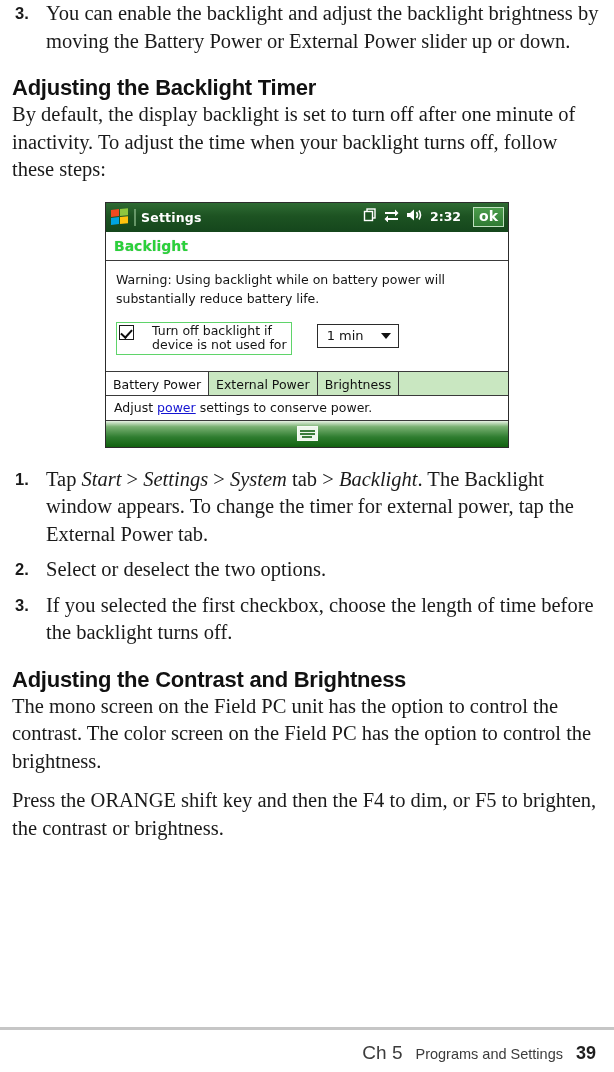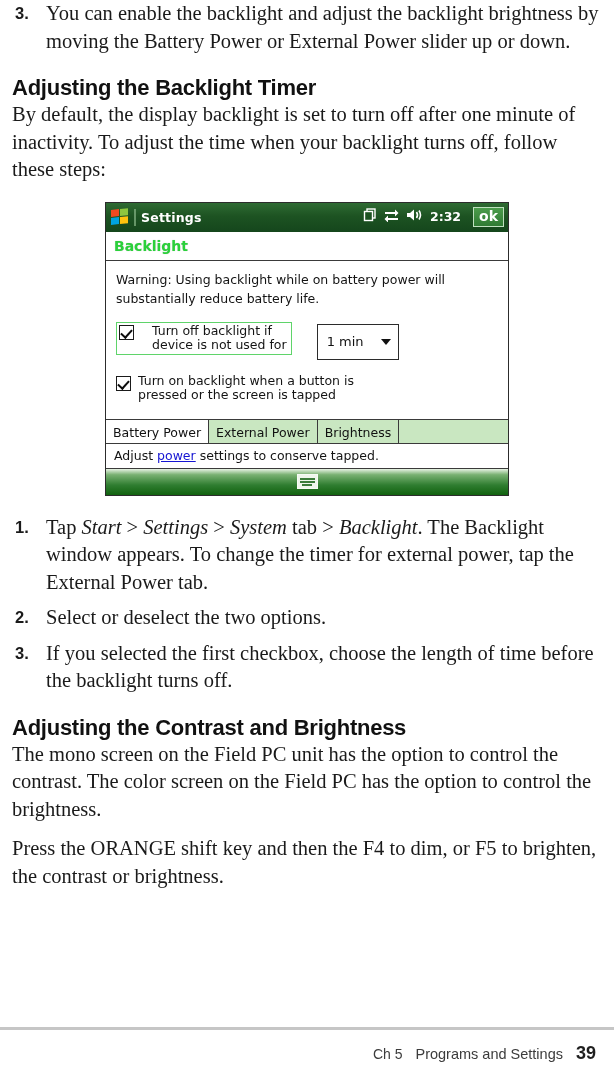--- a/index.html
+++ b/index.html
@@ -187,21 +187,21 @@
     display: flex;
     align-items: flex-start;
     gap: 18px;
   }
   .focus-ring .cbx { margin-top: 1px; }
 
   .combo {
     border: 1.5px solid #2b2b2b;
     background: #fff;
     width: 82px;
-    height: 36px;
+    height: 24px;
     display: flex;
     align-items: center;
     justify-content: space-between;
     padding: 0 7px 0 9px;
     font-size: 13px;
     color: #111;
     margin-left: 18px;
     margin-top: 2px;
     flex: 0 0 82px;
   }
@@ -287,21 +287,21 @@
   .footer {
     position: absolute;
     right: 18px;
     bottom: 8px;
     display: flex;
     align-items: baseline;
     gap: 13px;
     font-family: "Liberation Sans", sans-serif;
     color: #3c3c3c;
   }
-  .f-ch { font-size: 14px; }
+  .f-ch { font-size: 19px; }
   .f-sec { font-size: 14.5px; }
   .f-pg { font-size: 18px; font-weight: bold; color: #1f1f1f; }
 </style>
 </head>
 <body>
 
 <div class="page">
 
   <div class="numbered">
     <div class="num">3.</div>
@@ -366,40 +366,33 @@
               <span>Turn off backlight if</span><br>
               <span>device is not used for</span>
             </span>
           </div>
           <div class="combo">
             <span>1 min</span>
             <span class="caret"></span>
           </div>
         </div>
 
-        <div class="opt-row">
-          <span class="cbx"></span>
-          <span class="opt-label">
-            <span>Turn on backlight when a button is</span><br>
-            <span>pressed or the screen is tapped</span>
-          </span>
-        </div>
 
         <div class="spacer-pre-tabs"></div>
       </div>
 
       <div class="tabs">
         <div class="tab active">Battery Power</div>
         <div class="tab">External Power</div>
         <div class="tab">Brightness</div>
         <div class="tab filler"></div>
       </div>
 
       <div class="adjust-bar">
-        <span>Adjust </span><span class="link">power</span><span> settings to conserve tapped.</span>
+        <span>Adjust </span><span class="link">power</span><span> settings to conserve power.</span>
       </div>
 
       <div class="sipbar">
         <span class="sip-ico">
             <i></i>
             <i></i>
             <i></i>
           </span>
       </div>
 

